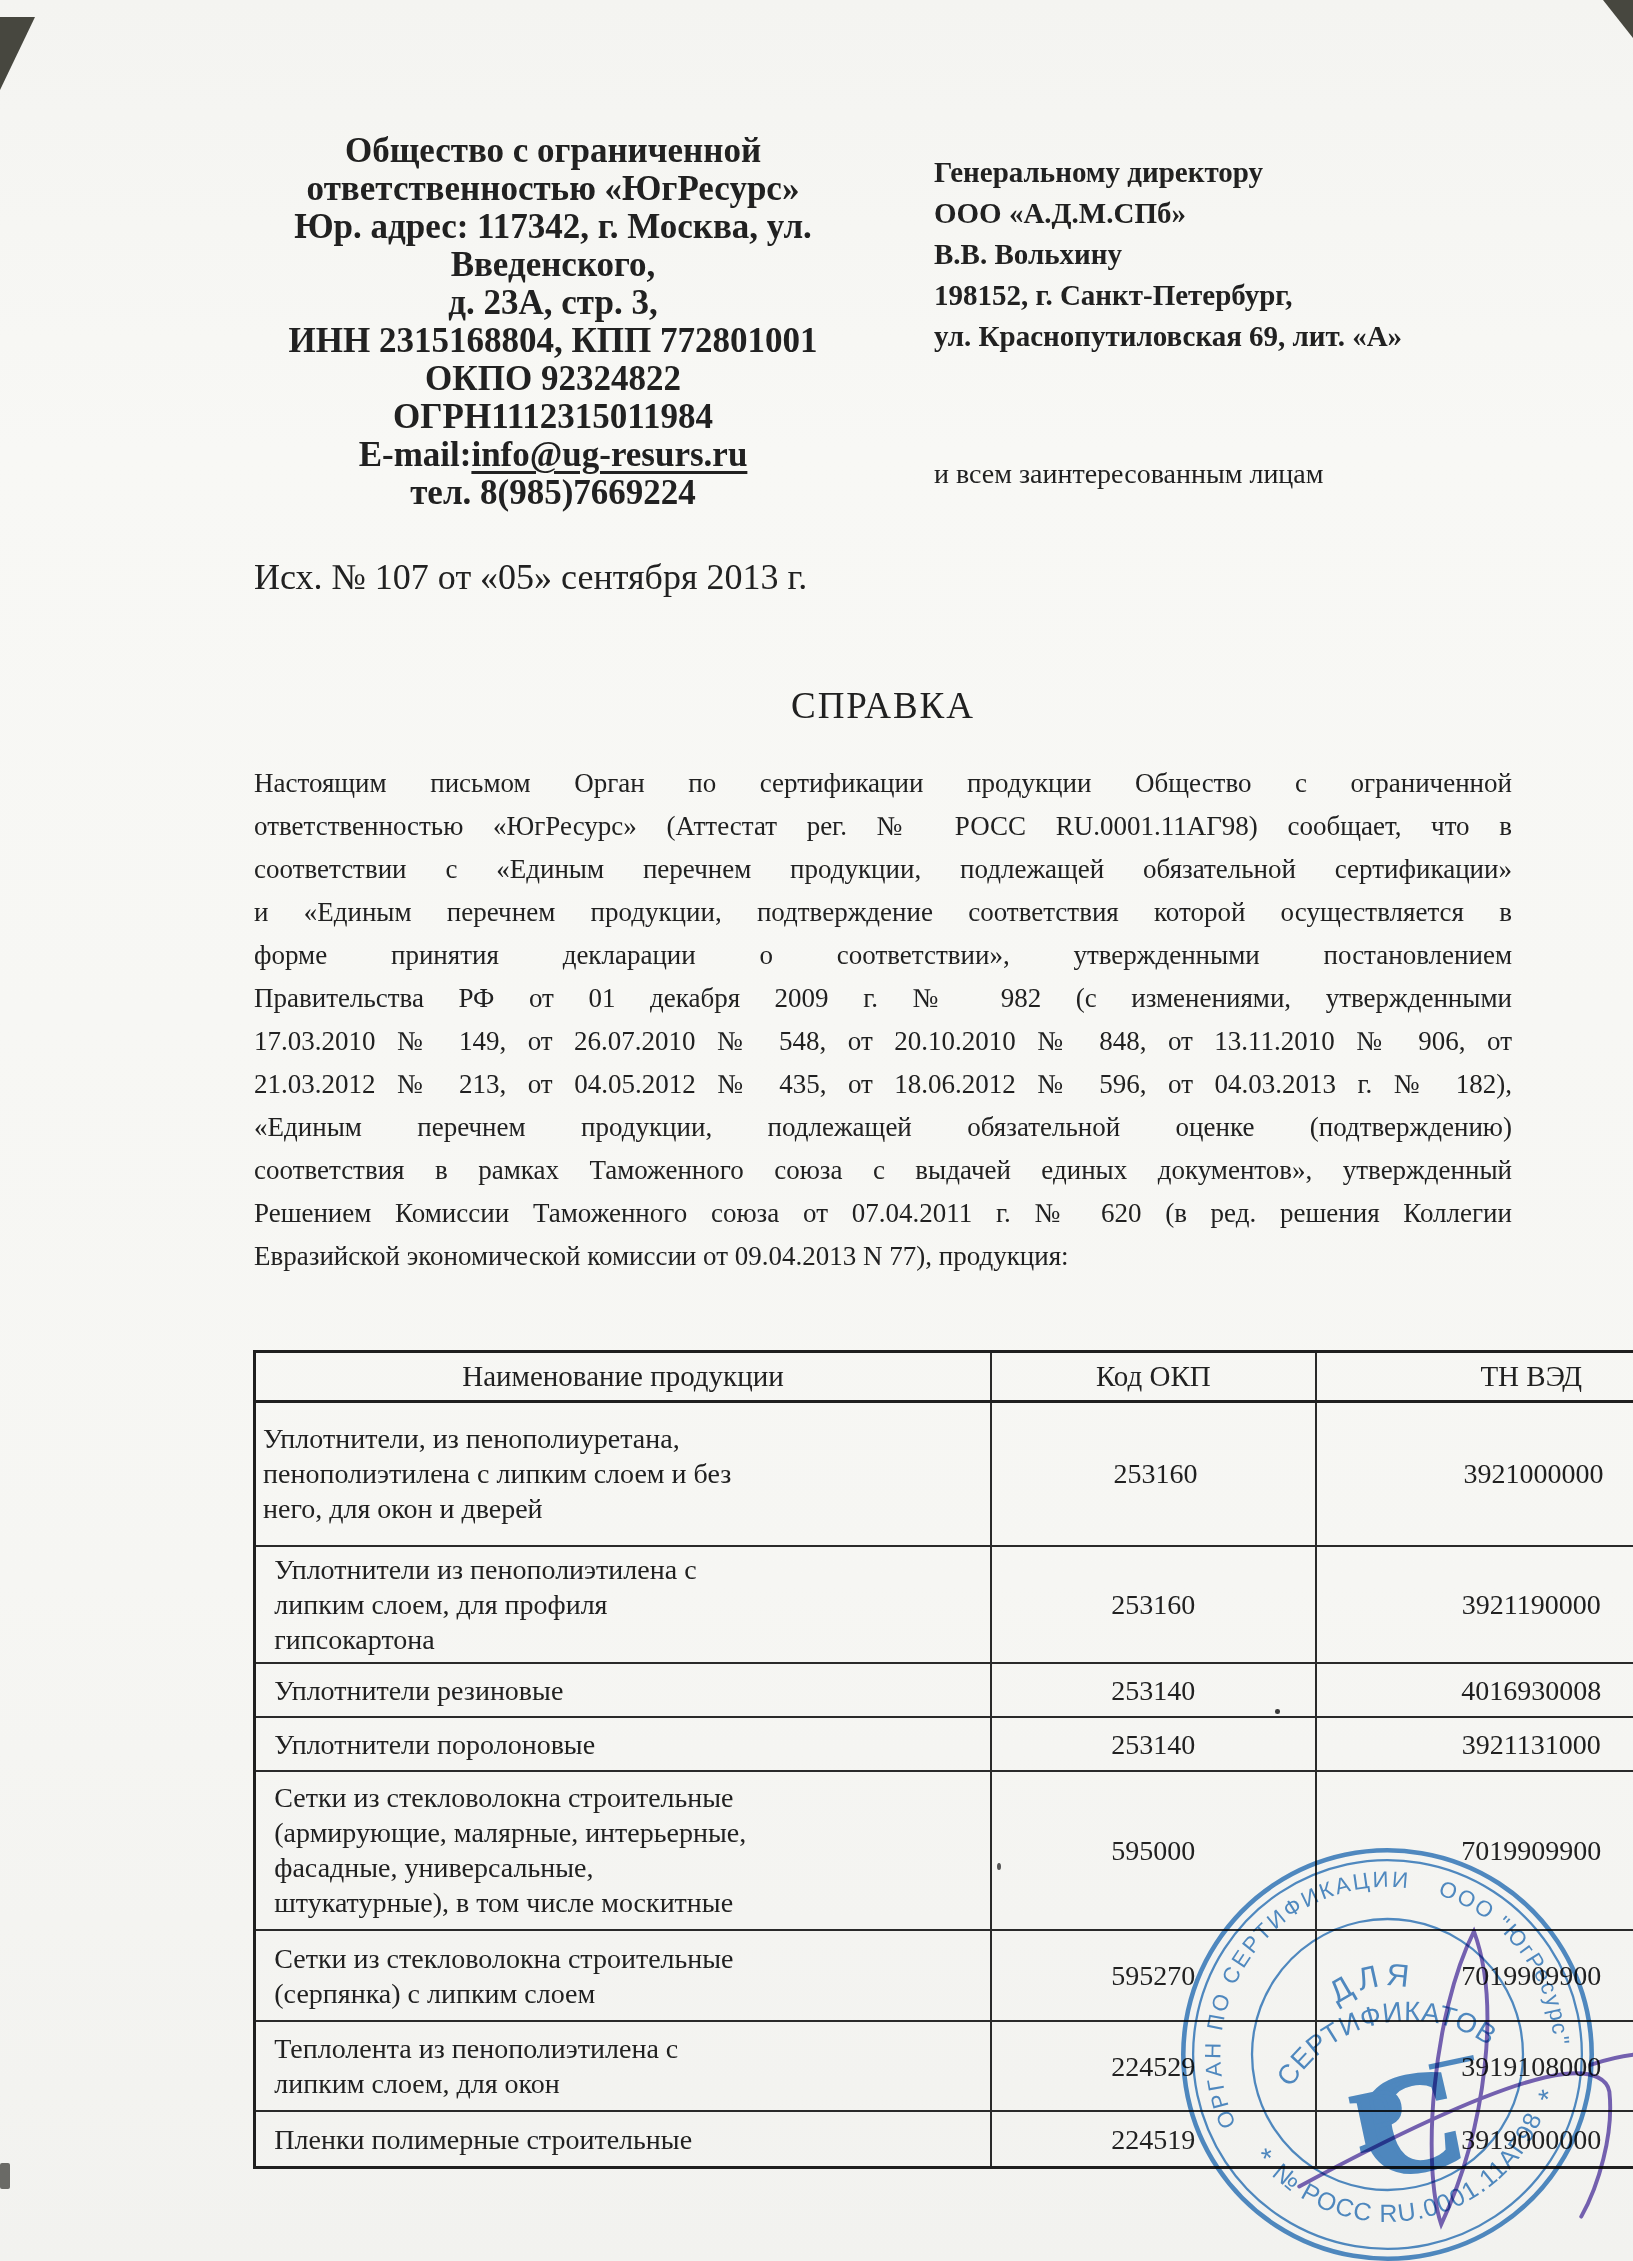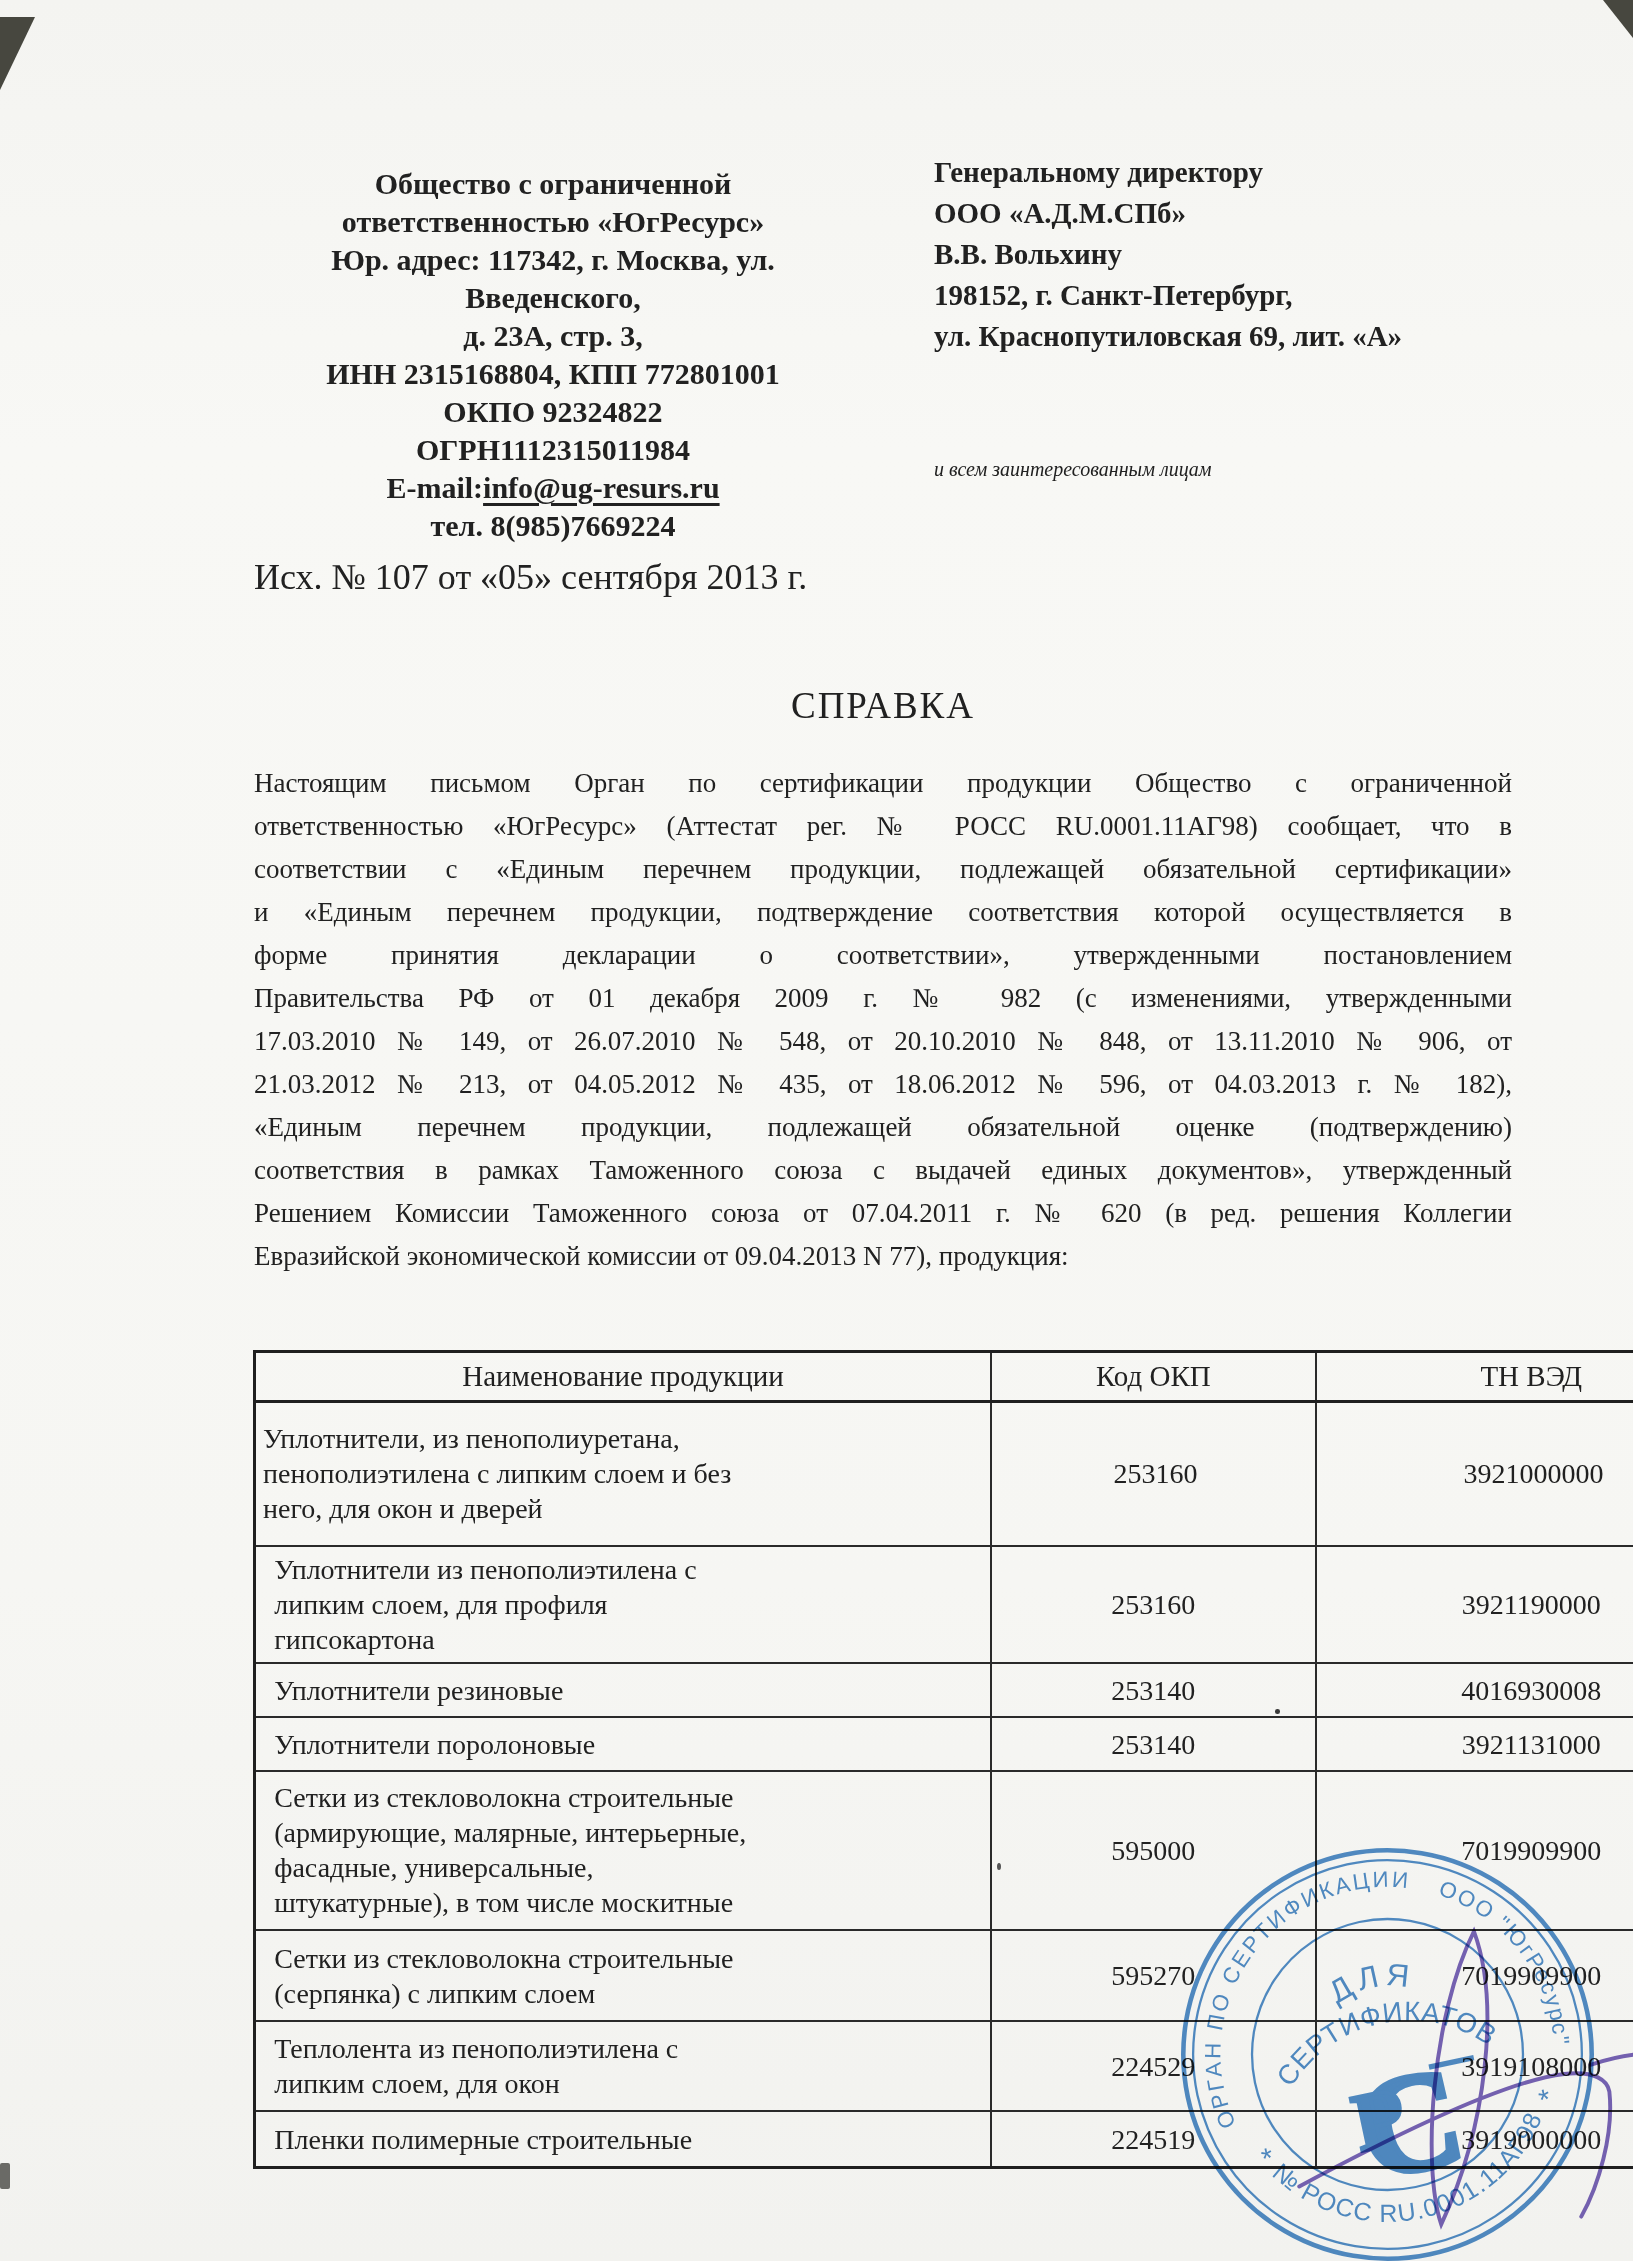--- a/index.html
+++ b/index.html
@@ -2,26 +2,26 @@
 <html style="font-size:10.5px"><head>
 <meta charset="utf-8">
 <style>
   html,body{margin:0;padding:0;background:#d8d8d6;}
   .page{
     position:relative;width:1633px;height:2261px;margin:0 auto;
     background:linear-gradient(180deg,#f4f4f1 0%,#f8f8f5 20%,#f6f6f3 70%,#f2f2ef 100%);
     font-family:"Liberation Serif","DejaVu Serif",serif;color:#212121;overflow:hidden;
   }
   
-  .sender{position:absolute;left:262px;top:165px;width:582px;text-align:center;
-          font-weight:700;font-size:30px;line-height:38px;}
+  .sender{position:absolute;left:262px;top:132px;width:582px;text-align:center;
+          font-weight:700;font-size:35px;line-height:38px;}
   .email-u{text-decoration:underline;text-decoration-thickness:3.3px;text-underline-offset:4.6px;}
   .recipient{position:absolute;left:934px;top:152px;width:523px;text-align:left;
              font-weight:700;font-size:29px;line-height:41px;}
-  .recipient-extra{position:absolute;left:934px;top:458px;font-size:20px;font-weight:400;font-style:italic;}
+  .recipient-extra{position:absolute;left:934px;top:458px;font-size:28px;font-weight:400;}
   .ref-line{position:absolute;left:254px;top:556px;font-size:36px;}
   .doc-title{position:absolute;left:254px;top:684px;width:1258px;text-align:center;
              font-size:37px;letter-spacing:2px;}
   
   .body-text{position:absolute;left:254px;top:762px;width:1258px;font-size:27px;line-height:43px;}
   .jline{text-align:justify;text-align-last:justify;}
   .jline.last{text-align:justify;text-align-last:left;}
   
   .doc-table{position:absolute;left:253px;top:1350px;width:1496px;border-collapse:collapse;
              font-size:28px;line-height:35px;border:3.3px solid #1f1f1f;table-layout:fixed;}

